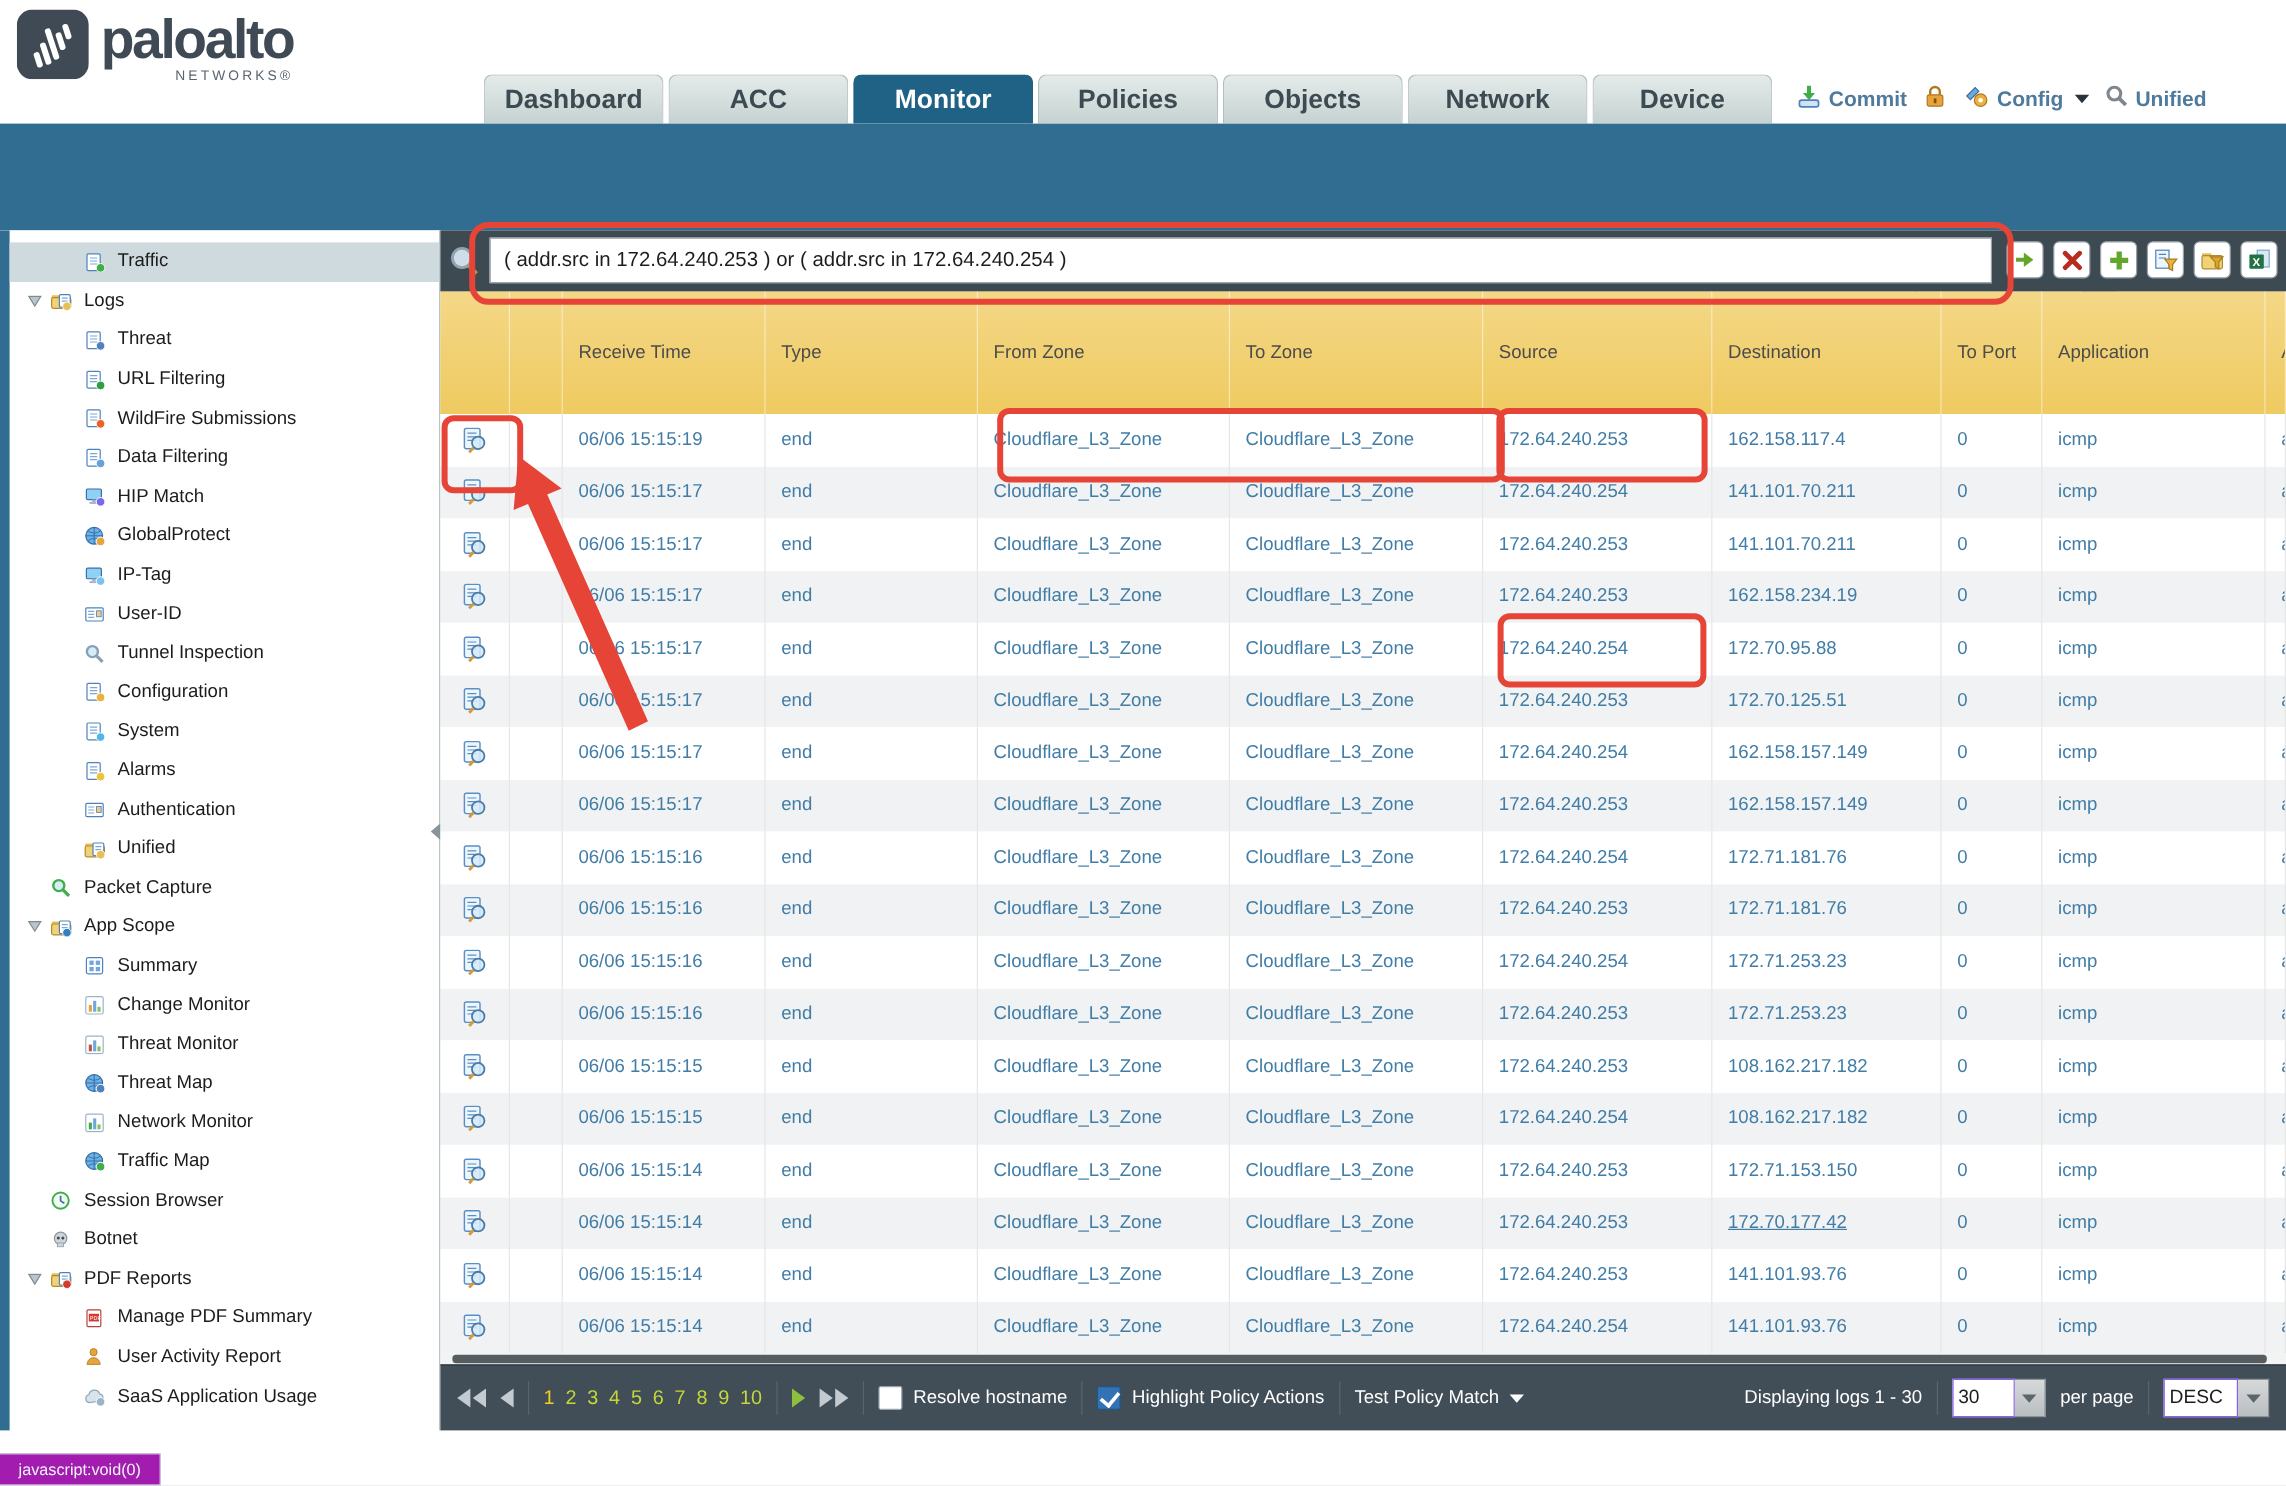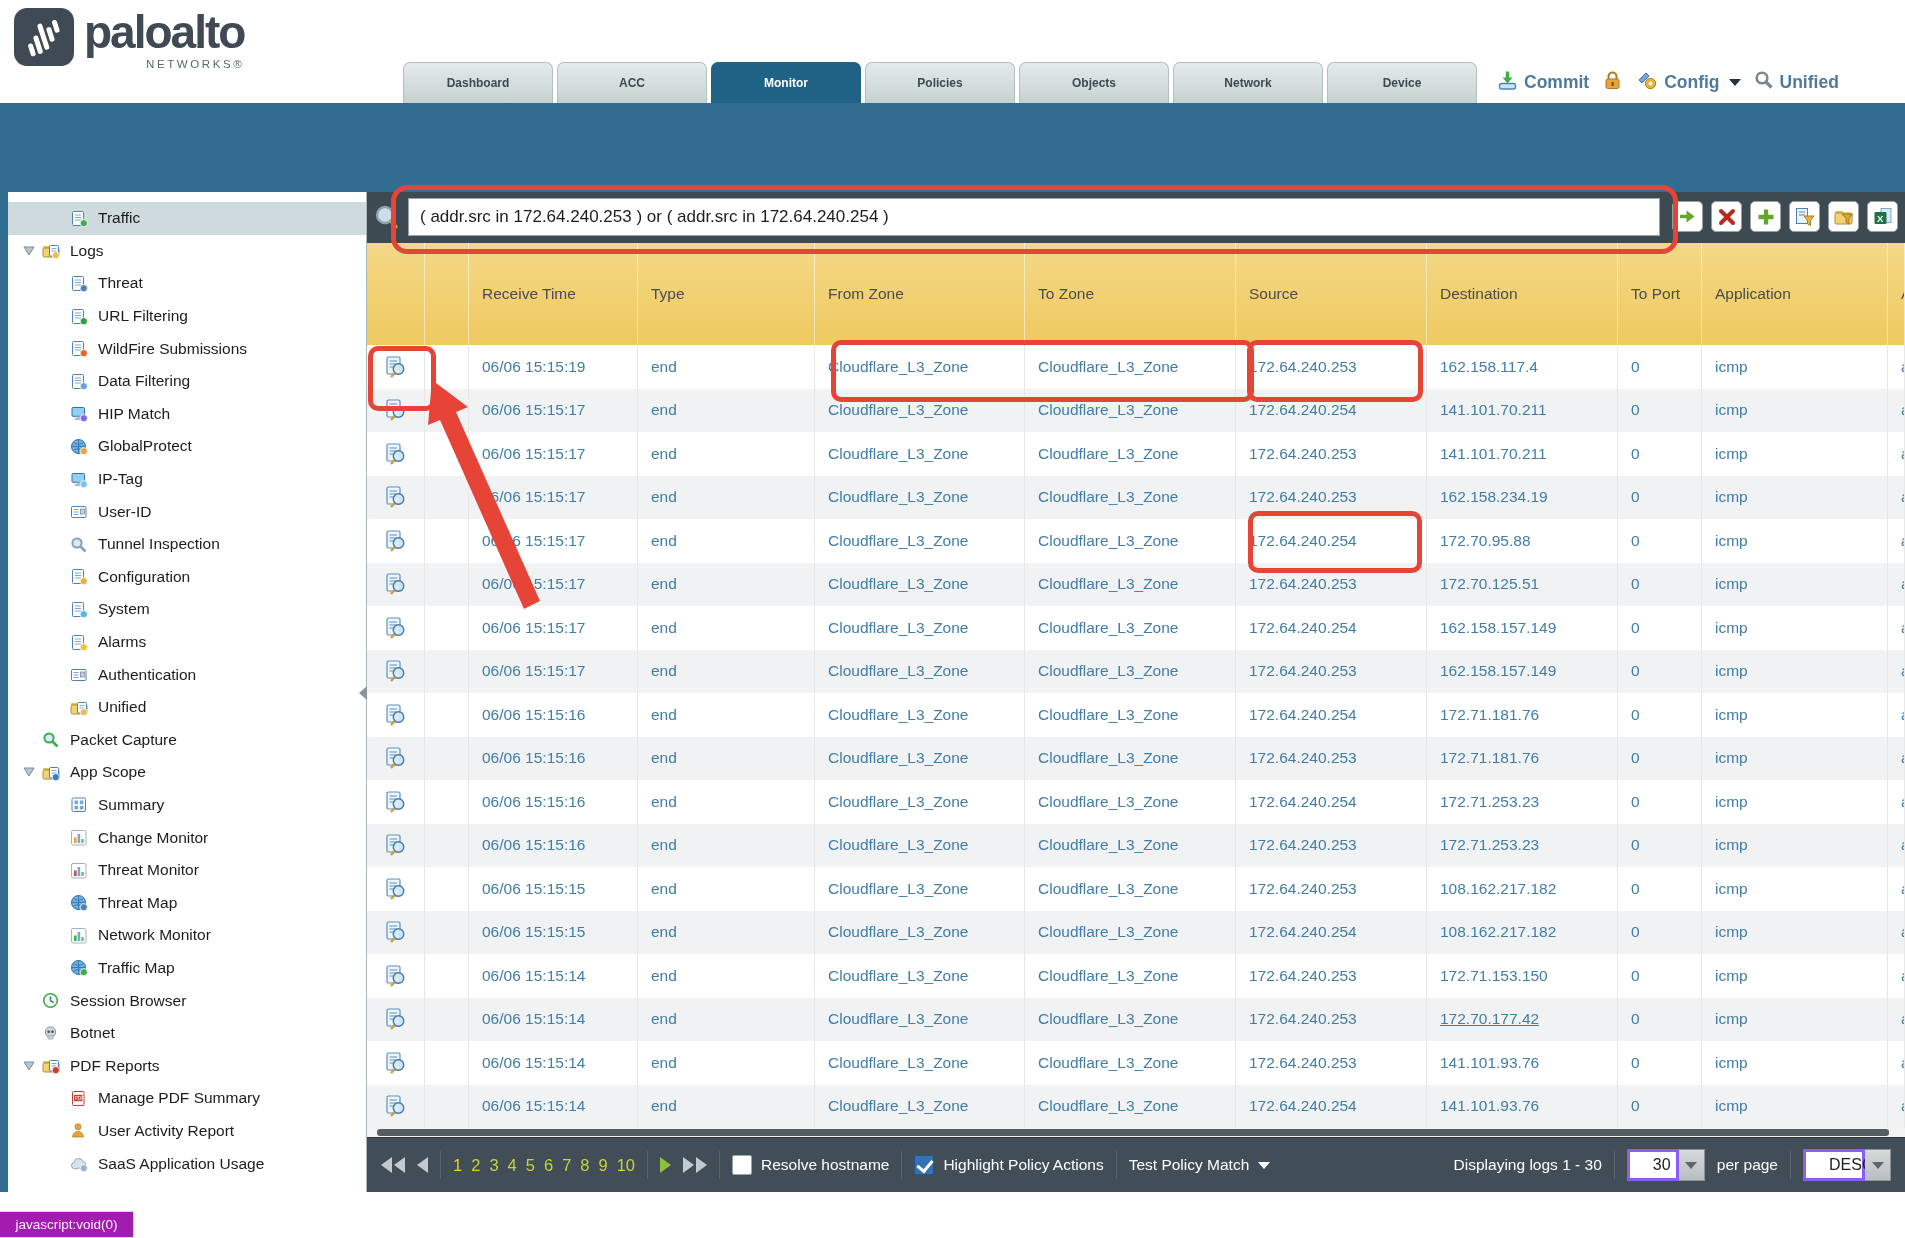--- a/index.html
+++ b/index.html
@@ -6,33 +6,33 @@
   .page{position:relative;width:1905px;height:1238px;overflow:hidden;background:#fff;
         font-family:"Liberation Sans",sans-serif;}
   
   .topbar{position:absolute;left:0;top:0;width:1905px;height:103px;background:#fff;}
   .logo{position:absolute;left:14px;top:8px;display:flex;align-items:flex-start;gap:10px;}
   .logo-word{display:flex;flex-direction:column;}
   .brand{font-size:46px;font-weight:600;color:#3f4a55;letter-spacing:-2px;line-height:48px;}
   .brand-sub{font-size:11.5px;letter-spacing:2.6px;color:#5a656f;align-self:flex-end;margin-top:2px;}
   .tabs{position:absolute;left:403px;top:62px;height:41px;display:flex;gap:4px;}
   .tab{width:150px;height:41px;border-radius:7px 7px 0 0;background:linear-gradient(#e4ebea,#c5d2d1);
-       border:1px solid #b2bfbf;border-bottom:none;color:#3c4a52;font-size:12px;font-weight:600;
+       border:1px solid #b2bfbf;border-bottom:none;color:#3c4a52;font-size:22px;font-weight:600;
        display:flex;align-items:center;justify-content:center;box-sizing:border-box;cursor:pointer;}
   .tab.active{background:#1f6285;color:#fff;border-color:#1f6285;}
   .top-actions{position:absolute;left:1497px;top:62px;height:41px;display:flex;align-items:center;
        gap:13px;font-size:17.5px;color:#4e7b9c;font-weight:600;}
   .ta-group{display:flex;align-items:center;gap:6px;cursor:pointer;}
   .caret{width:0;height:0;border-left:6px solid transparent;border-right:6px solid transparent;
          border-top:7px solid #2a333b;display:inline-block;margin-left:3px;}
   
   .blueband{position:absolute;left:0;top:103px;width:1905px;height:89px;background:#316d90;}
   .fake-select{position:absolute;display:flex;height:34px;}
-  .fs-box{background:#fff;border:3px solid #8b5cf6;box-sizing:border-box;display:flex;align-items:center;
-          padding:0 23px;font-size:16.5px;color:#1d1d1d;}
+  .fs-box{background:#fff;border:1px solid #8b5cf6;box-sizing:border-box;display:flex;align-items:center;
+          padding:0 4px;font-size:16.5px;color:#1d1d1d;}
   .fs-btn{width:26px;background:linear-gradient(#d6d9da,#b9bec1);border:1px solid #8b9399;border-left:none;
           display:flex;align-items:center;justify-content:center;box-sizing:border-box;cursor:pointer;}
   .fs-btn .caret{border-top-color:#5c666d;margin:0;}
   .manual-select{left:1596px;top:137px;}
   .manual-select .fs-box{width:141px;}
   .help-group{position:absolute;left:1832px;top:140px;display:flex;align-items:center;gap:5px;
               color:#fff;font-size:17px;cursor:pointer;}
   .refresh-btn{position:absolute;left:1786px;top:139px;cursor:pointer;}
   
   .sidebar{position:absolute;left:0;top:192px;width:367px;height:1000px;background:#fff;

